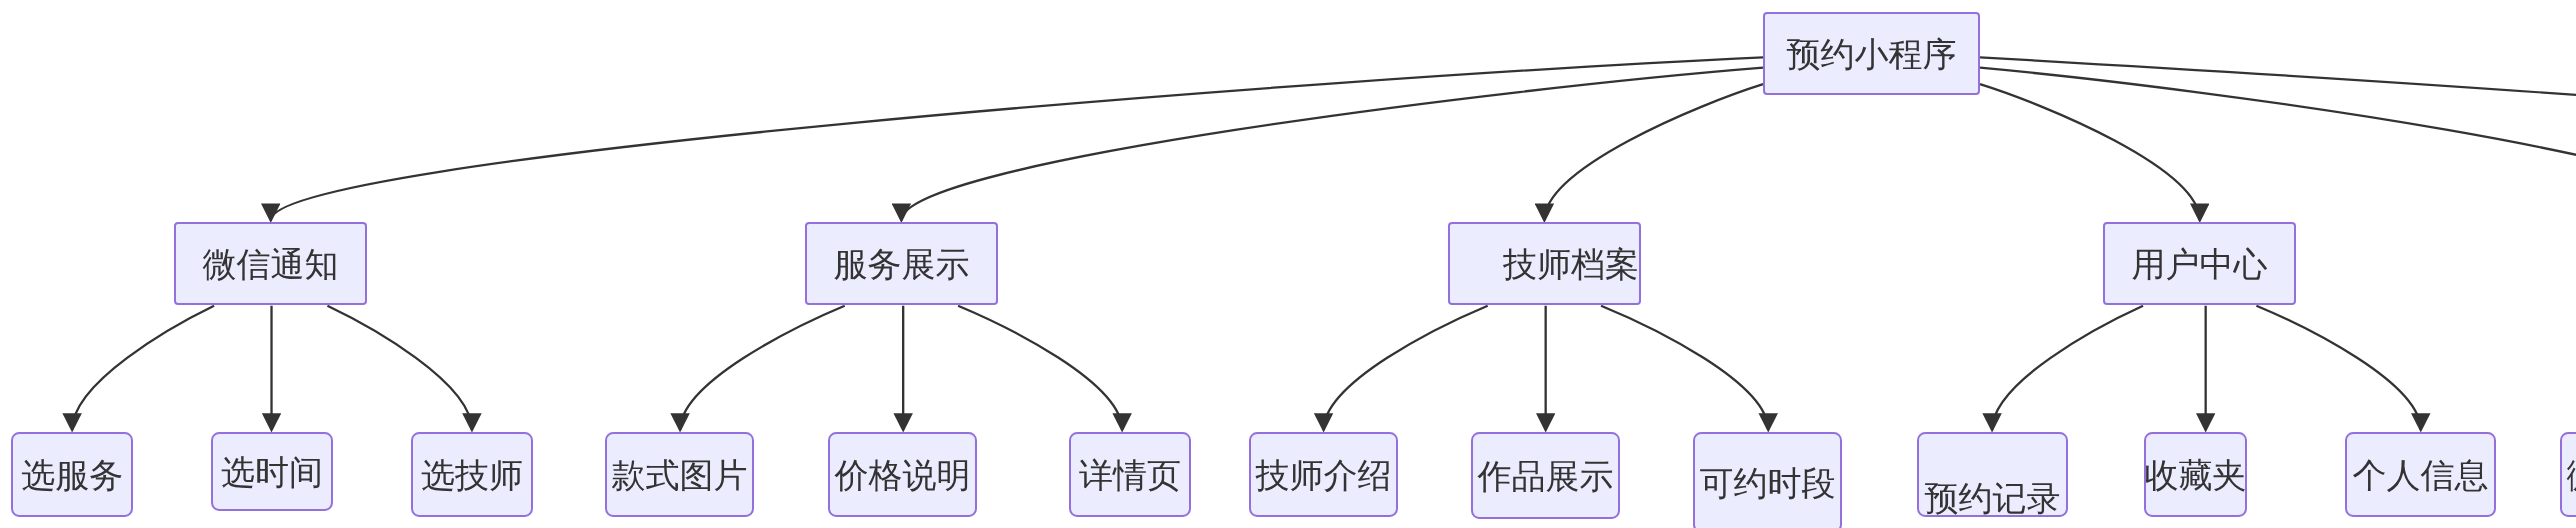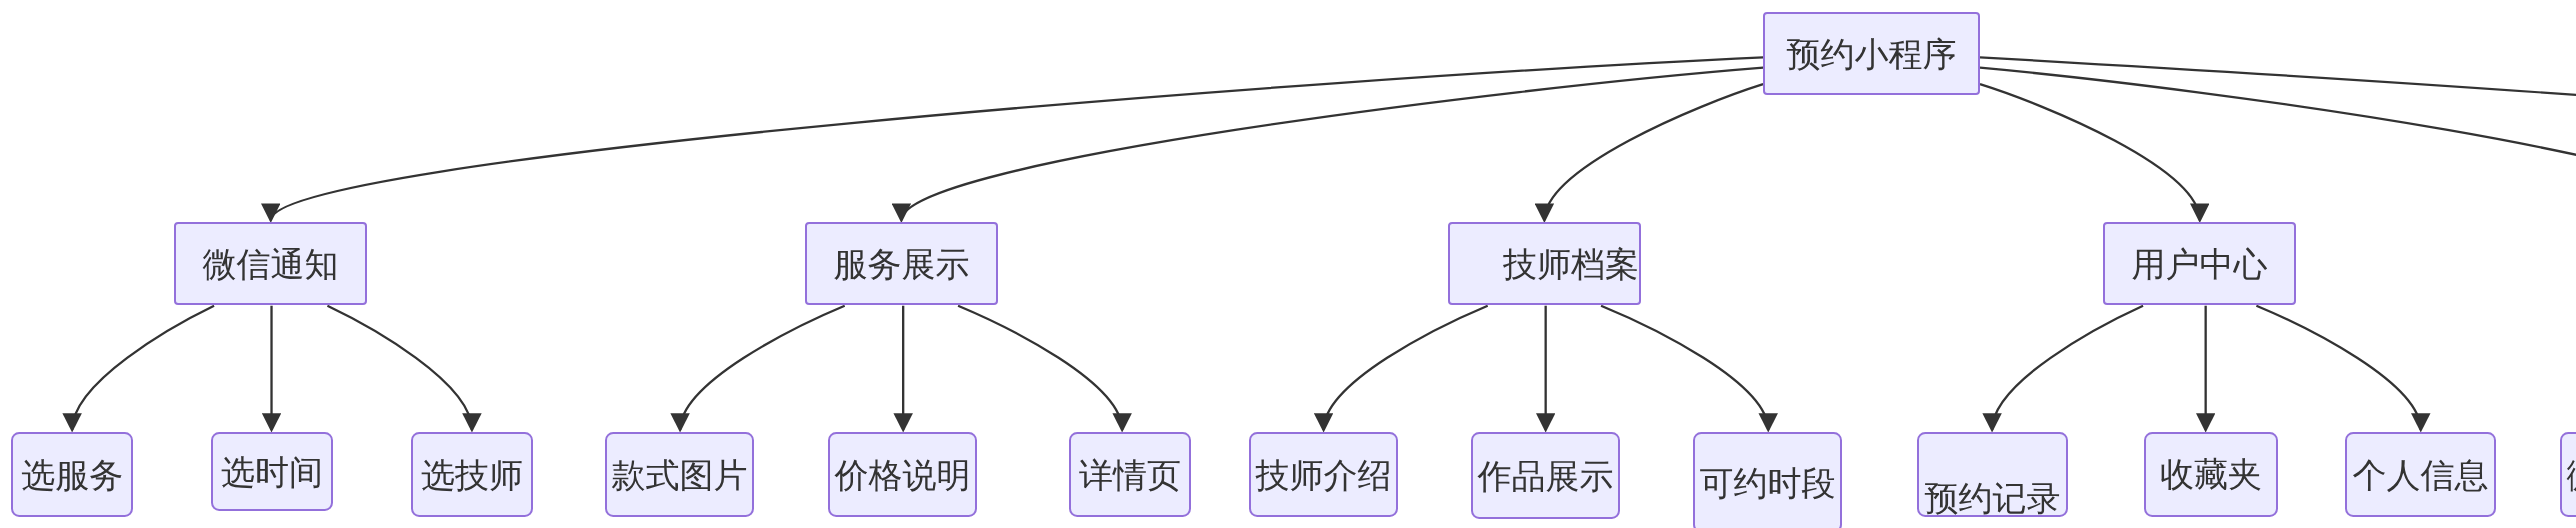--- a/index.html
+++ b/index.html
@@ -112,21 +112,21 @@
     </div>
     <div class="node rounded" style="left: 1471px; top: 432px; width: 149px; height: 87px;">
       <span class="lbl">作品展示</span>
     </div>
     <div class="node rounded" style="left: 1693px; top: 432px; width: 149px; height: 101px;">
       <span class="lbl">可约时段</span>
     </div>
     <div class="node rounded" style="left: 1917px; top: 432px; width: 151px; height: 85px; align-items: flex-end;">
       <span class="lbl">预约记录</span>
     </div>
-    <div class="node rounded" style="left: 2144px; top: 432px; width: 134px; height: 85px; font-family: Liberation Serif, serif;">
+    <div class="node rounded" style="left: 2144px; top: 432px; width: 103px; height: 85px;">
       <span class="lbl">收藏夹</span>
     </div>
     <div class="node rounded" style="left: 2345px; top: 432px; width: 151px; height: 85px;">
       <span class="lbl">个人信息</span>
     </div>
     <div class="node rounded" style="left: 2560px; top: 432px; width: 149px; height: 85px;">
       <span class="lbl">微信通知</span>
     </div>
   </div>
 

